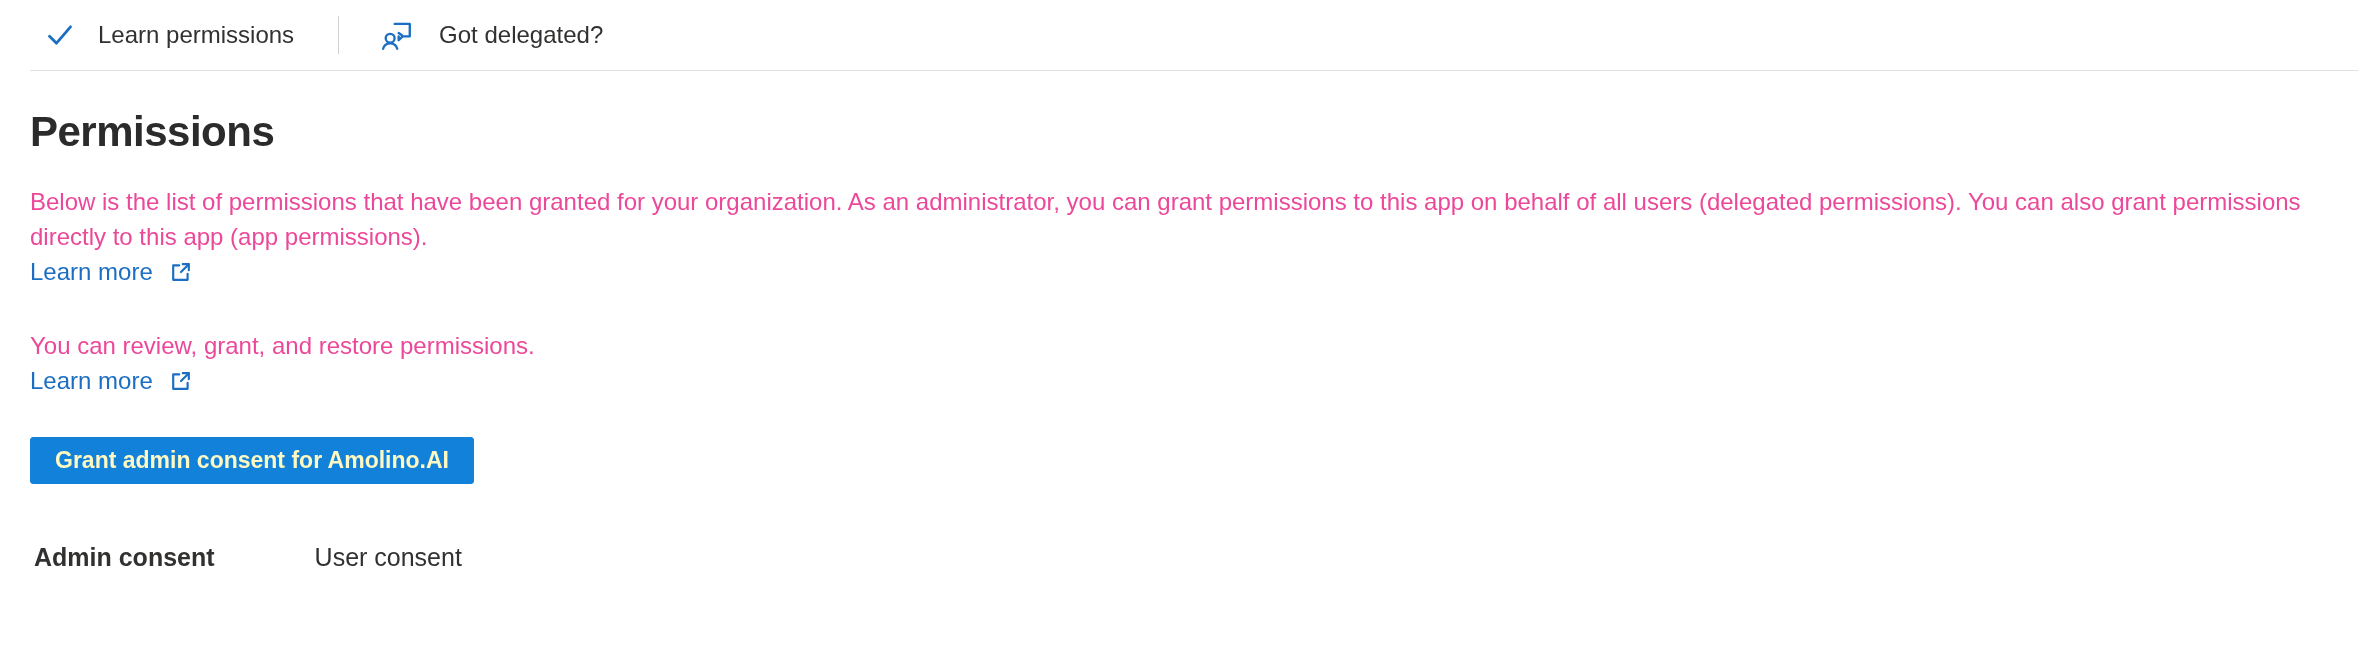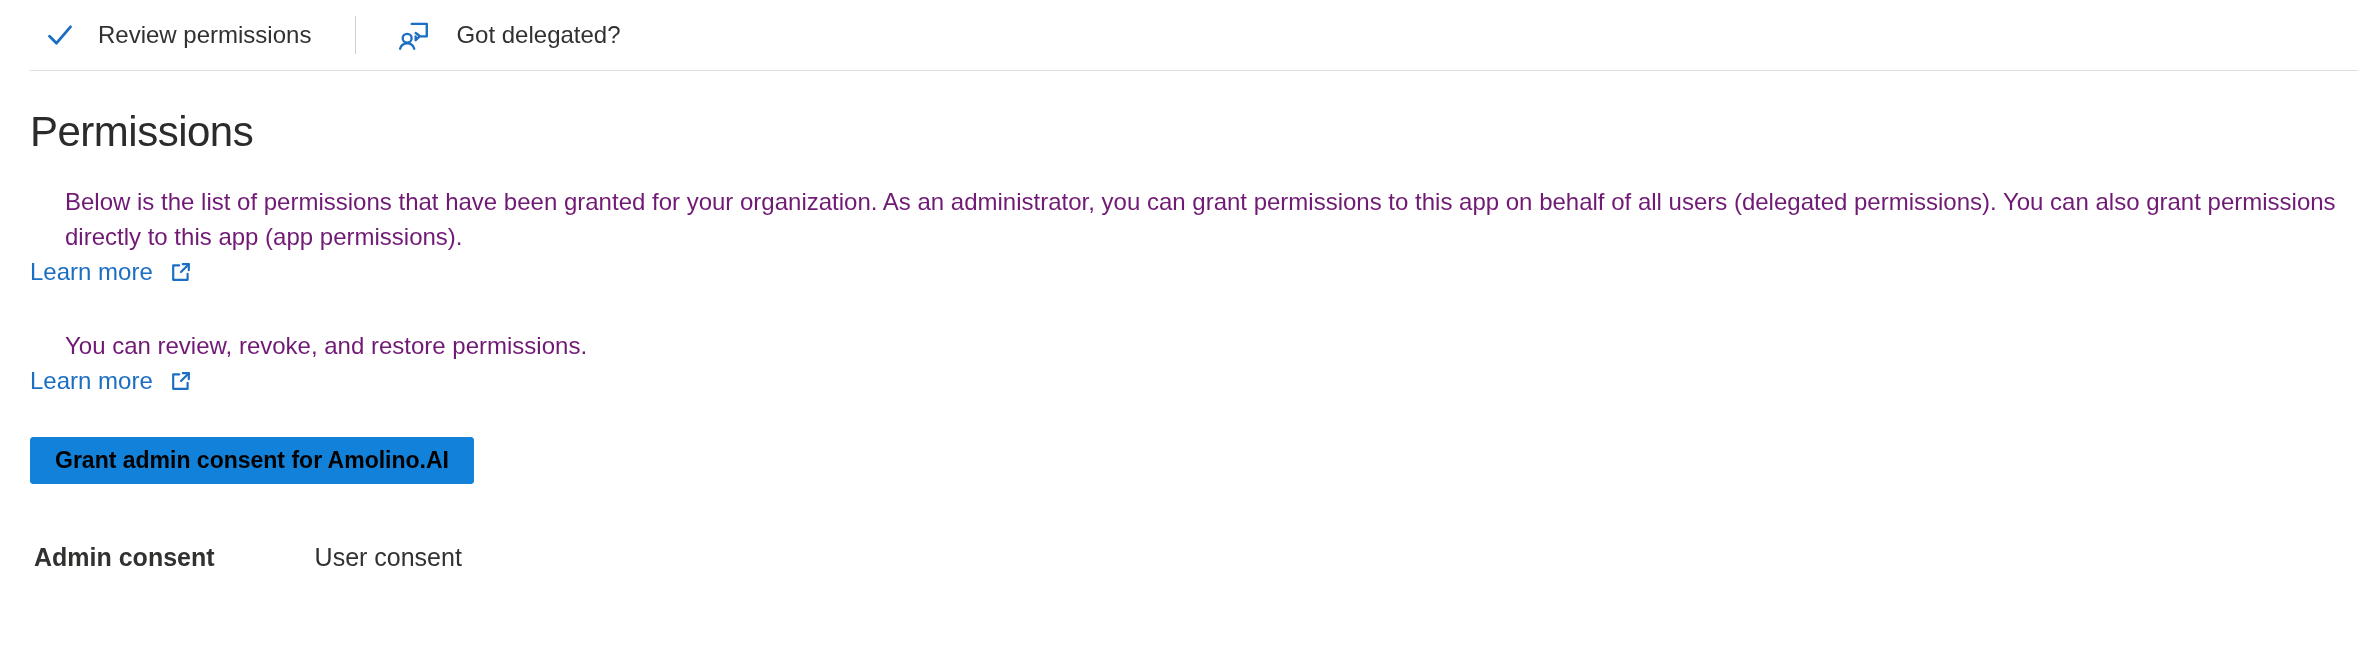--- a/index.html
+++ b/index.html
@@ -47,32 +47,31 @@
     height: 1px;
     background: #e0e0e0;
   }
 
   
   .content {
     padding: 34px 30px 0 30px;
   }
   .page-title {
     font-size: 42px;
-    font-weight: 400;
+    font-weight: 700;
     color: #2b2b2b;
     line-height: 56px;
     letter-spacing: -0.5px;
   }
   .para {
     margin-top: 24px;
     font-size: 24px;
     line-height: 35px;
     max-width: 2320px;
-    color: #701a75;
-    margin-left: 35px;
+    color: #ec4899;
   }
   .para.tight { margin-top: 36px; }
   .link-row { line-height: 35px; }
   .link {
     display: inline-flex;
     align-items: center;
     gap: 16px;
     font-size: 24px;
     line-height: 35px;
     color: #1b6ec2;
@@ -85,21 +84,21 @@
     margin-top: 36px;
     display: inline-flex;
     align-items: center;
     justify-content: center;
     min-width: 372px;
     height: 47px;
     padding: 0 24px;
     background: #1181d9;
     border: 1px solid #1181d9;
     border-radius: 3px;
-    color: #000000;
+    color: #fef9c3;
     font-family: "Liberation Sans", sans-serif;
     font-size: 23px;
     font-weight: 700;
     cursor: pointer;
   }
 
   
   .tabs {
     margin-top: 56px;
     display: flex;
@@ -122,21 +121,21 @@
 <body>
 
 <div class="toolbar">
 
   <button class="cmd">
     <span>
       <svg width="28" height="28" viewBox="0 0 24 24" fill="none" stroke="#1b6ec2" stroke-width="2.4" stroke-linecap="round" stroke-linejoin="round">
         <polyline points="3,13 9,19 21,5"></polyline>
       </svg>
     </span>
-    <span>Review permissions</span>
+    <span>Learn permissions</span>
   </button>
 
 
   <div class="toolbar-divider"></div>
 
   <button class="cmd">
     <span>
       <svg width="34" height="34" viewBox="0 0 26 26" fill="none" stroke="#1b6ec2" stroke-width="1.8" stroke-linecap="round" stroke-linejoin="round">
         <path d="M10.5 4.5 H22 V14 H16.5 L13.5 17 V14"></path>
         <path d="M13.5 11.5 L16 13.2"></path>
@@ -162,21 +161,21 @@
       <span>
         <svg width="24" height="24" viewBox="0 0 20 20" fill="none" stroke="#1b6ec2" stroke-width="1.8" stroke-linecap="round" stroke-linejoin="round">
           <path d="M8.5 4.5 H3.5 V16.5 H15.5 V11.5"></path>
           <path d="M11.5 3.5 H16.5 V8.5"></path>
           <path d="M16.5 3.5 L10 10"></path>
         </svg>
       </span>
     </a>
   </div>
 
-  <p class="para tight">You can review, revoke, and restore permissions.</p>
+  <p class="para tight">You can review, grant, and restore permissions.</p>
 
   <div class="link-row">
     <a class="link">
       <span>Learn more</span>
       <span>
         <svg width="24" height="24" viewBox="0 0 20 20" fill="none" stroke="#1b6ec2" stroke-width="1.8" stroke-linecap="round" stroke-linejoin="round">
           <path d="M8.5 4.5 H3.5 V16.5 H15.5 V11.5"></path>
           <path d="M11.5 3.5 H16.5 V8.5"></path>
           <path d="M16.5 3.5 L10 10"></path>
         </svg>

